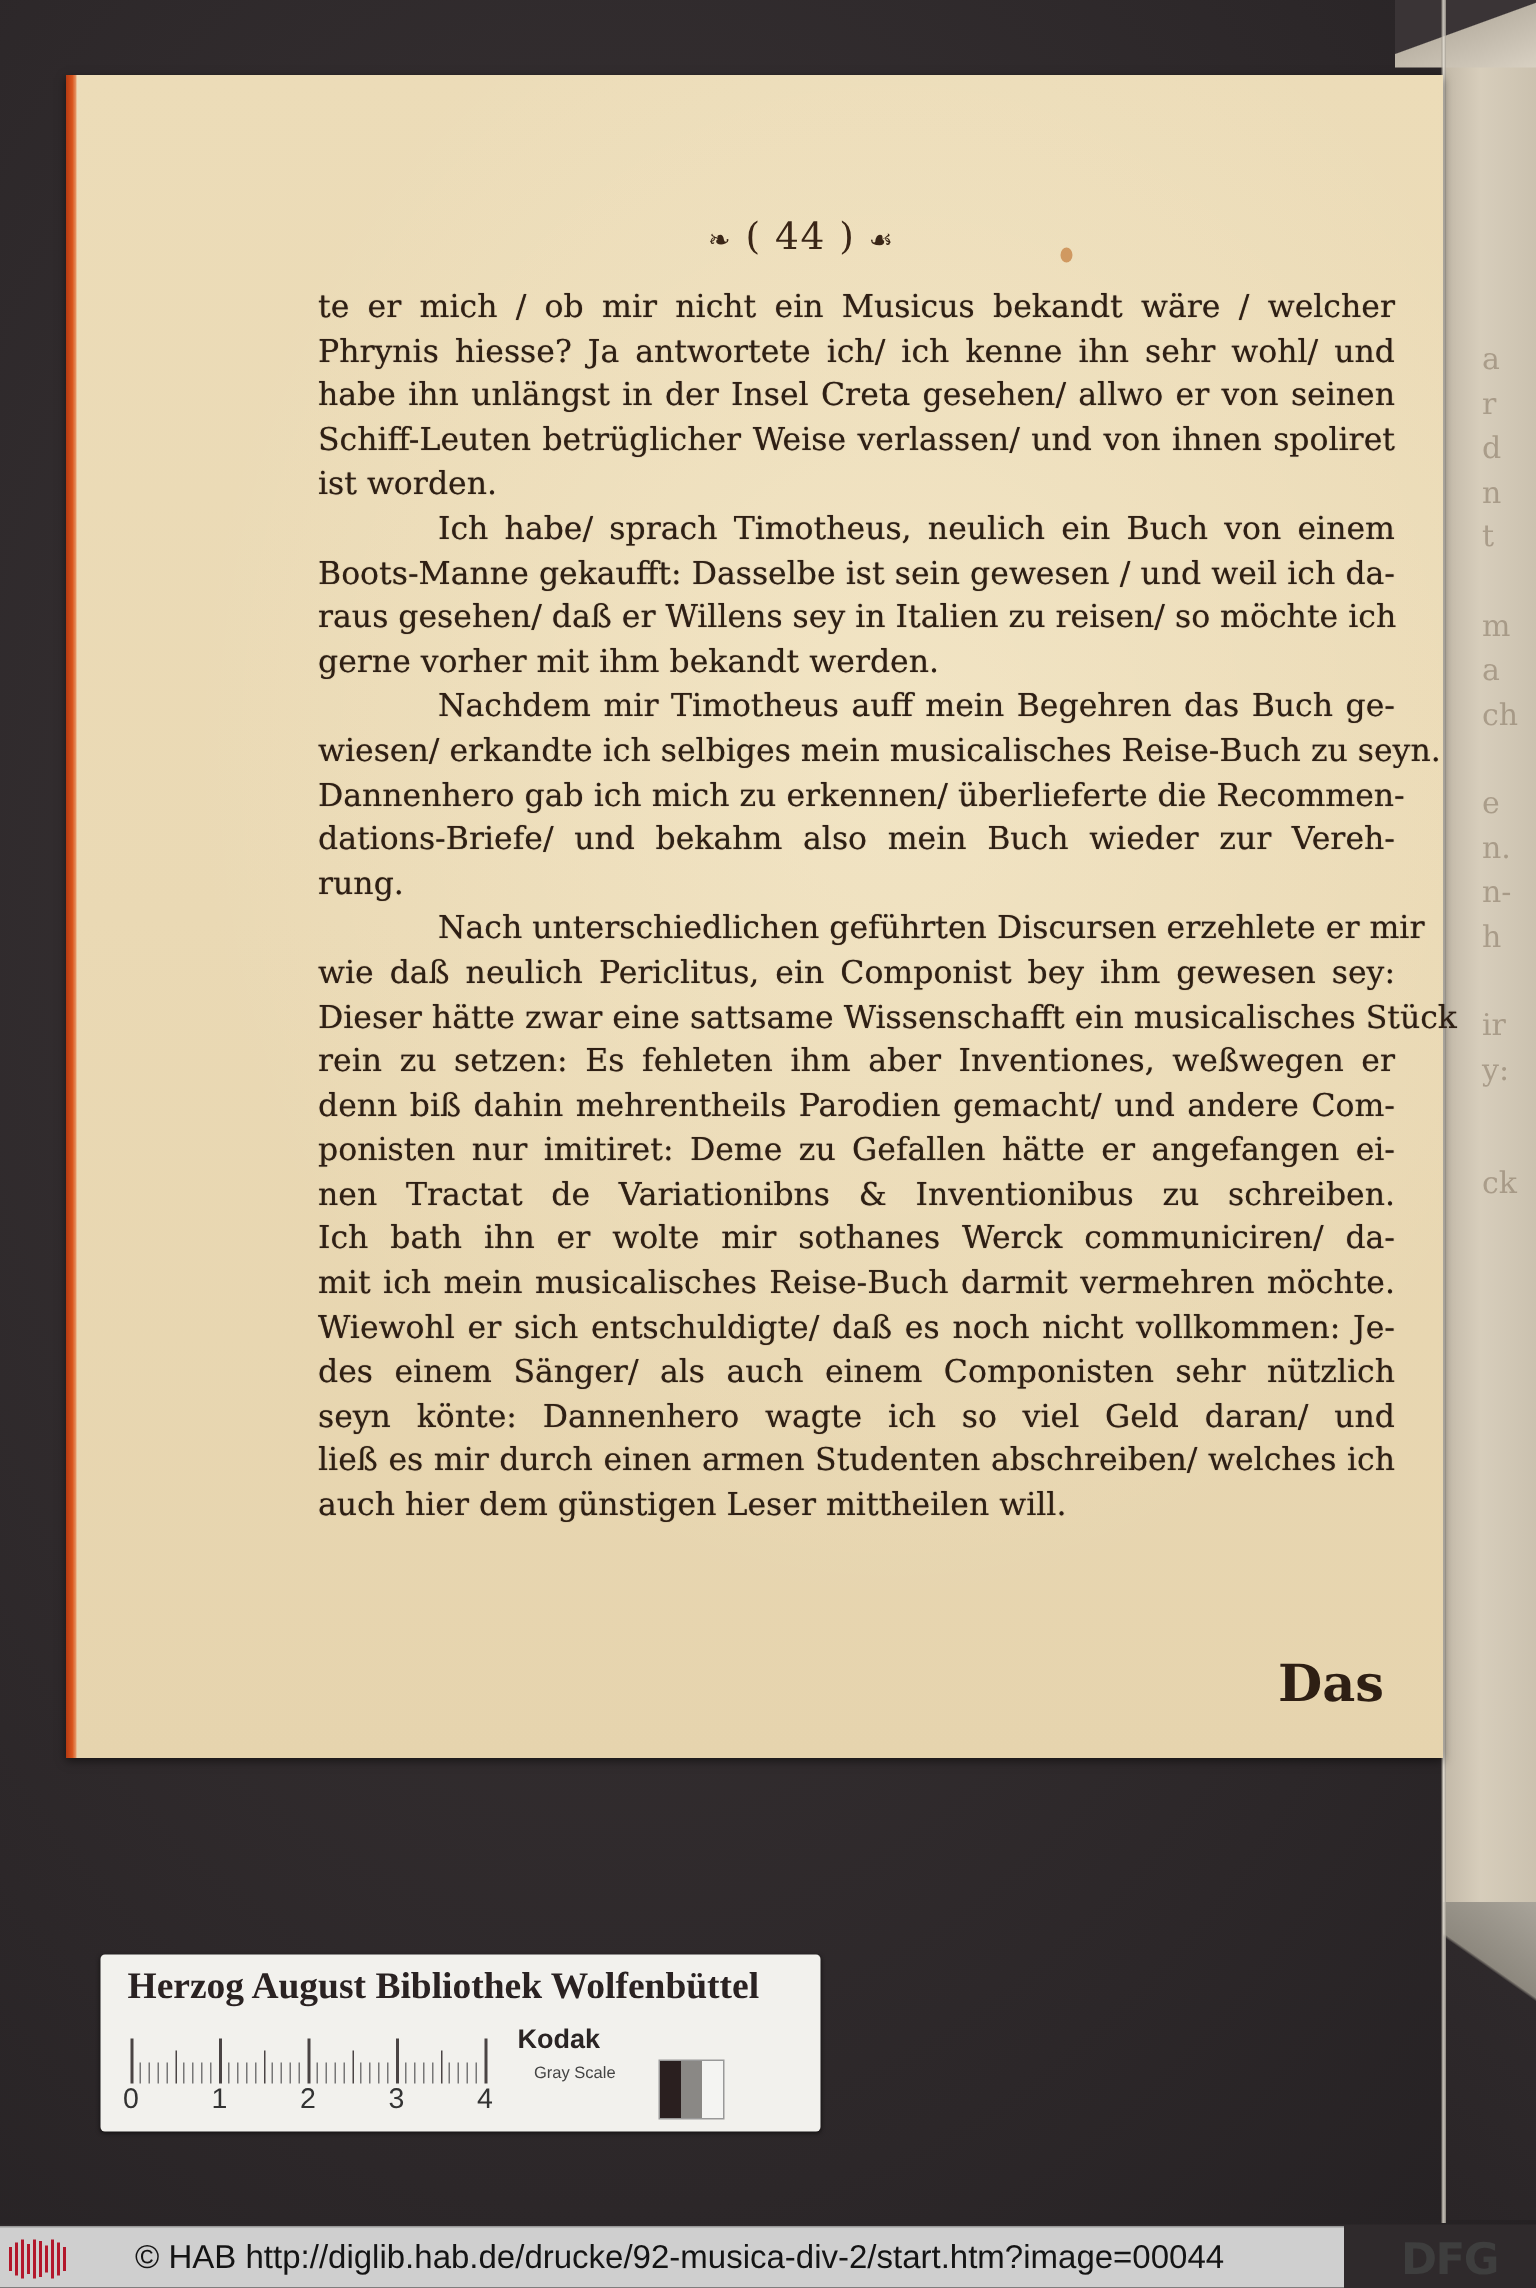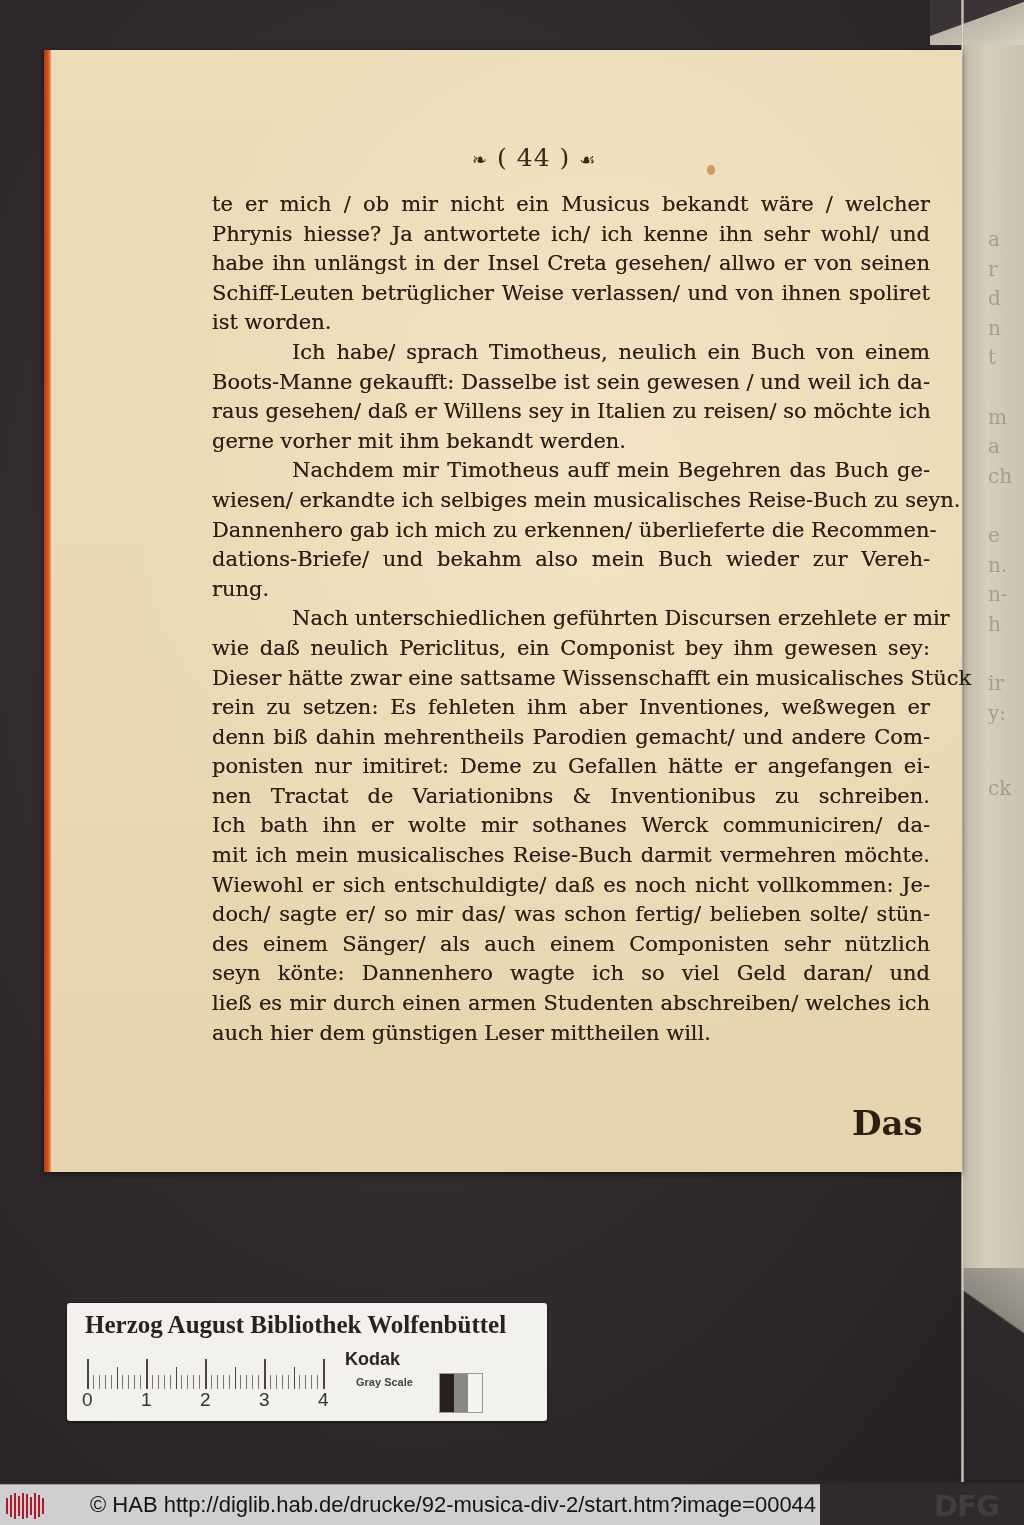--- a/index.html
+++ b/index.html
@@ -88,26 +88,26 @@
     .ruler-num {
       position: absolute; bottom: 0; font-family: "Liberation Sans", sans-serif; font-size: 19px;
       color: #333; transform: translateX(-5px);
     }
     .kodak {
       position: absolute; left: 278px; top: 46px;
       font-family: "Liberation Sans", sans-serif; font-weight: bold; font-size: 18px; color: #2a2424;
     }
     .grayscale-label {
       position: absolute; left: 289px; top: 73px;
-      font-family: "Liberation Sans", sans-serif; font-size: 11px; color: #444; font-weight: bold;
+      font-family: "Liberation Sans", sans-serif; font-size: 11px; color: #444;
     }
     .swatches { position: absolute; left: 372px; top: 70px; height: 38px; display: flex; }
     .swatch { width: 14px; height: 38px; }
     .footer {
-      position: absolute; left: 0; top: 1484px; width: 820px; height: 41px;
+      position: absolute; left: 0; top: 1484px; width: 896px; height: 41px;
       background: #cfcfcf; border-top: 1px solid #9a9a9a;
     }
     .hab-logo {
       position: absolute; left: 6px; top: 8px; width: 42px; height: 26px;
       display: flex; gap: 2px; align-items: center;
     }
     .hab-logo span { display: block; width: 2px; background: #b3172b; }
     .credit {
       position: absolute; left: 90px; top: 7px;
       font-family: "Liberation Sans", sans-serif; font-size: 22px; color: #141414; white-space: nowrap;
@@ -175,21 +175,20 @@
   <span class="line indent">Nach unterschiedlichen geführten Discursen erzehlete er mir</span>
   <span class="line">wie daß neulich Periclitus, ein Componist bey ihm gewesen sey:</span>
   <span class="line">Dieser hätte zwar eine sattsame Wissenschafft ein musicalisches Stück</span>
   <span class="line">rein zu setzen: Es fehleten ihm aber Inventiones, weßwegen er</span>
   <span class="line">denn biß dahin mehrentheils Parodien gemacht/ und andere Com-</span>
   <span class="line">ponisten nur imitiret: Deme zu Gefallen hätte er angefangen ei-</span>
   <span class="line">nen Tractat de Variationibns &amp; Inventionibus zu schreiben.</span>
   <span class="line">Ich bath ihn er wolte mir sothanes Werck communiciren/ da-</span>
   <span class="line">mit ich mein musicalisches Reise-Buch darmit vermehren möchte.</span>
   <span class="line">Wiewohl er sich entschuldigte/ daß es noch nicht vollkommen: Je-</span>
-  <span class="line">doch/ sagte er/ so mir das/ was schon fertig/ belieben solte/ stün-</span>
   <span class="line">des einem Sänger/ als auch einem Componisten sehr nützlich</span>
   <span class="line">seyn könte: Dannenhero wagte ich so viel Geld daran/ und</span>
   <span class="line">ließ es mir durch einen armen Studenten abschreiben/ welches ich</span>
   <span class="line last">auch hier dem günstigen Leser mittheilen will.</span>
 </div>
 
 <div class="catchword">Das</div>
 
 <div class="label-card">
   <div class="label-title">Herzog August Bibliothek Wolfenbüttel</div>

